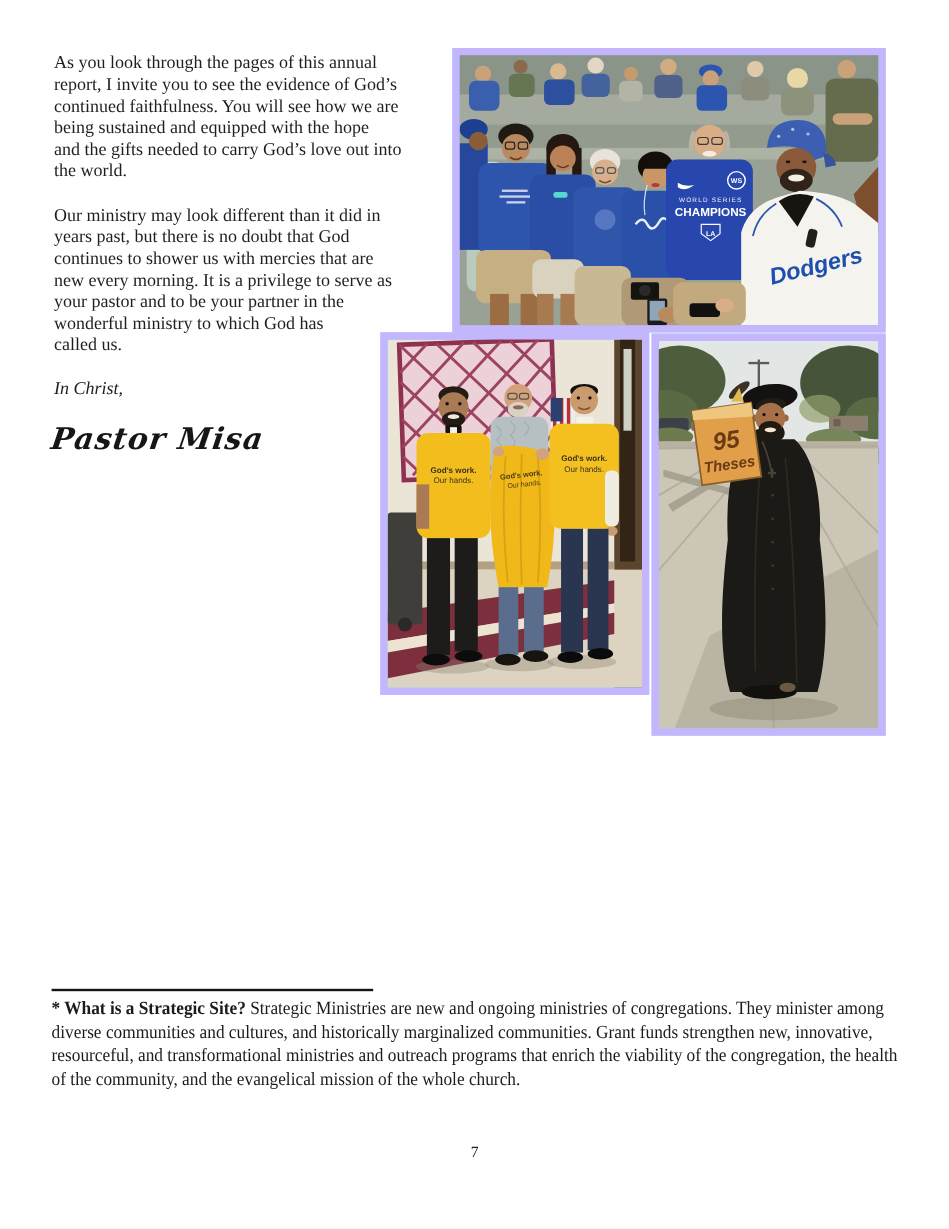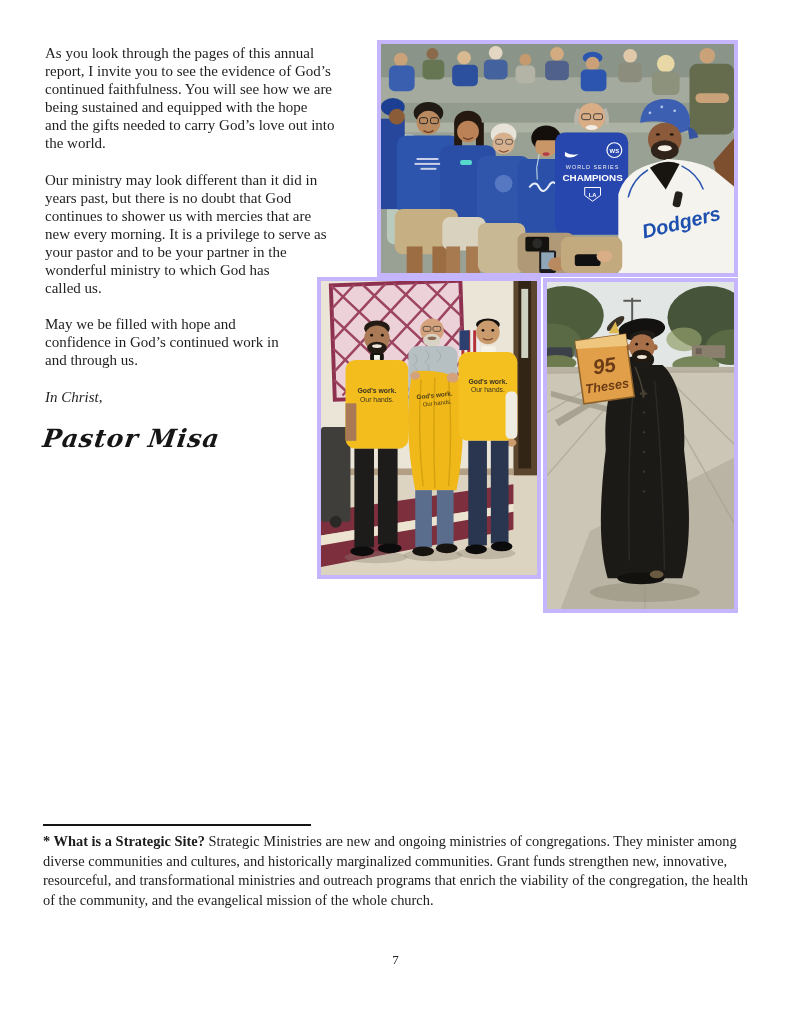--- a/index.html
+++ b/index.html
@@ -14,21 +14,21 @@
     margin:0 0 18px 0;font-size:15px;line-height:18.1px;
     white-space:pre-line;
   }
   .closing{margin:0 0 16px 0;font-size:15px;line-height:18px;font-style:italic;}
   .signature{
     font-family:"DejaVu Serif",serif;font-style:italic;font-weight:bold;
     font-size:25px;transform:skewX(-8deg);transform-origin:left top;
     letter-spacing:1px;color:#161616;
   }
   
-  .photo{position:absolute;border:4px solid #c4b5fd;background:#7dd3fc;box-sizing:border-box;margin:0;}
+  .photo{position:absolute;border:6px solid #c4b5fd;background:#7dd3fc;box-sizing:border-box;margin:0;}
   .photo svg{display:block;width:100%;height:100%;}
   .photo-dodgers{left:377px;top:40px;width:361px;height:237px;}
   .photo-hands{left:317px;top:277px;width:224px;height:302px;}
   .photo-theses{left:543px;top:278px;width:195px;height:335px;}
   
   .footnote-divider{position:absolute;left:43px;top:824px;width:268px;height:2px;background:#141414;}
   .footnote{
     position:absolute;left:43px;top:831px;width:758px;
     font-size:15.5px;line-height:19.5px;
     transform:scaleX(0.93);transform-origin:left top;color:#1b1b1b;
@@ -50,23 +50,20 @@
 being sustained and equipped with the hope
 and the gifts needed to carry God’s love out into
 the world.</p>
     <p>Our ministry may look different than it did in
 years past, but there is no doubt that God
 continues to shower us with mercies that are
 new every morning.  It is a privilege to serve as
 your pastor and to be your partner in the
 wonderful ministry to which God has
 called us.</p>
-    <p>May we be filled with hope and
-confidence in God’s continued work in
-and through us.</p>
     <p class="closing">In Christ,</p>
     <div class="signature">Pastor Misa</div>
   </div>
 
   <figure class="photo photo-dodgers">
     <svg viewBox="0 0 357 233" preserveAspectRatio="none">
       <rect width="357" height="233" fill="#99a195"></rect>
       <rect y="0" width="357" height="34" fill="#8a9488"></rect>
       <rect y="34" width="357" height="26" fill="#a6ad9f" opacity="0.8"></rect>
       <rect y="60" width="357" height="20" fill="#909a8c" opacity="0.8"></rect>

